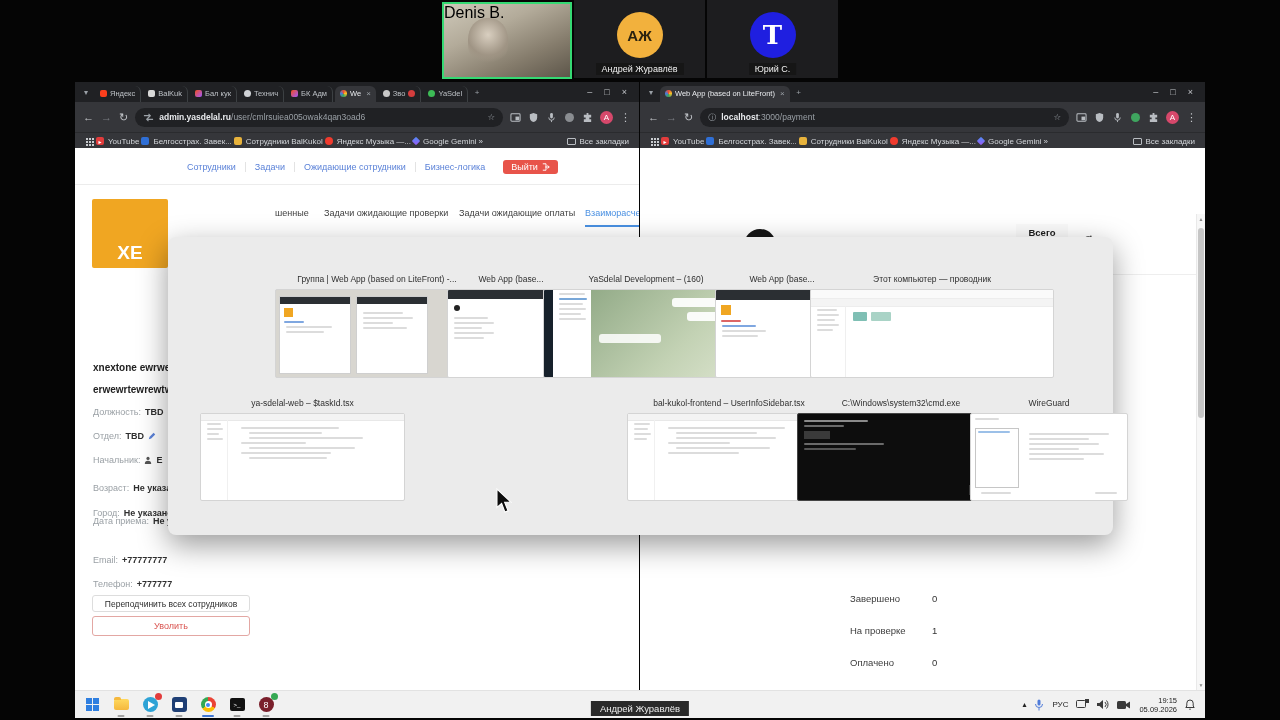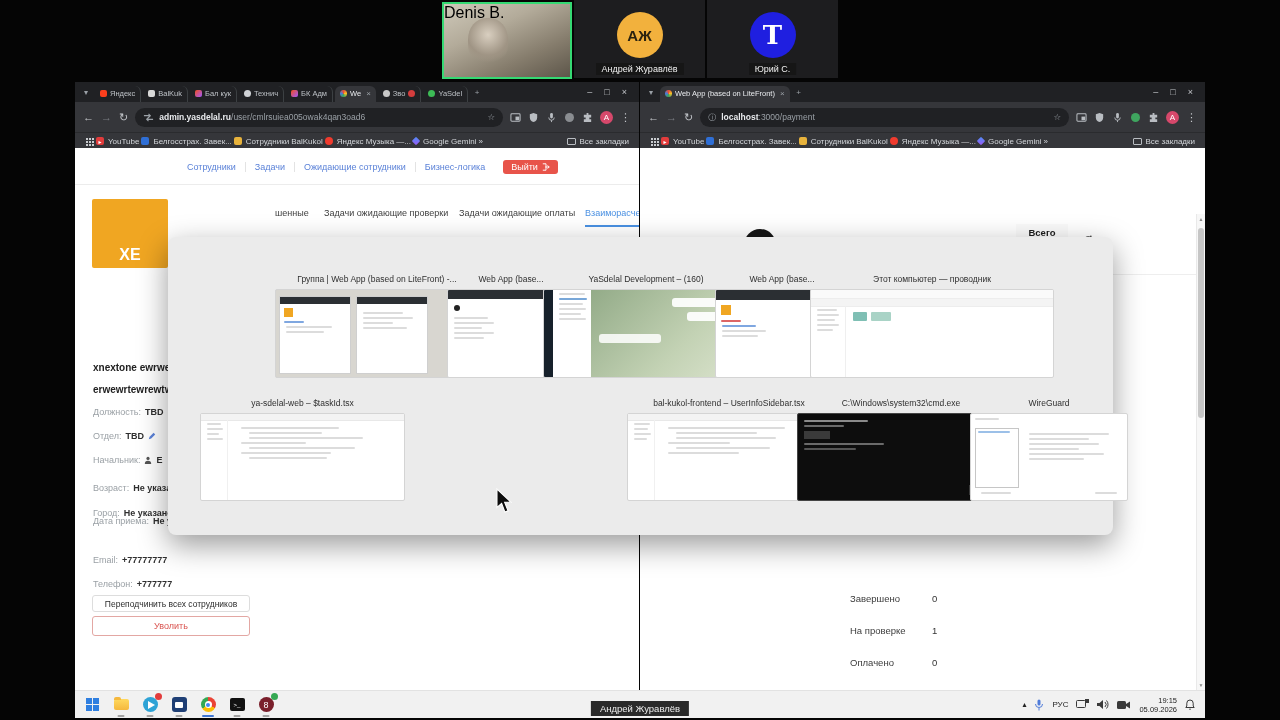--- a/index.html
+++ b/index.html
@@ -51,21 +51,21 @@
     radial-gradient(circle 1px at 5px 8px,#c9ccd0 99%,transparent),
     radial-gradient(circle 1px at 8px 8px,#c9ccd0 99%,transparent);}
   .content{position:absolute;left:0;right:0;top:66px;bottom:0;background:#fff;overflow:hidden;}
 
   
   .pnav{position:absolute;left:112px;top:12px;display:flex;align-items:center;gap:9px;font-size:9px;}
   .pnav .lnk{color:#5b82d8;padding-right:9px;border-right:1px solid #e3e3e3;}
   .btn-logout{background:#e8544a;color:#fff;border-radius:3px;padding:2px 8px;display:flex;gap:4px;align-items:center;}
   .hr1{position:absolute;left:0;right:0;top:36px;border-top:1px solid #ececec;}
   .xelogo{position:absolute;left:17px;top:51px;width:76px;height:69px;background:#f0a622;border-radius:2px;
-    color:#fff;font-weight:bold;font-size:16px;display:flex;align-items:flex-end;justify-content:center;padding-bottom:4px;box-sizing:border-box;}
+    color:#fff;font-weight:bold;font-size:19px;display:flex;align-items:flex-end;justify-content:center;padding-bottom:4px;box-sizing:border-box;}
   .ptabs{position:absolute;top:60px;font-size:9px;color:#3f3f3f;white-space:nowrap;}
   .ptabs.active{color:#4a90e2;border-bottom:2px solid #4a90e2;padding-bottom:7px;}
   .pname{position:absolute;left:18px;font-size:10px;font-weight:bold;color:#222;white-space:nowrap;}
   .frow{position:absolute;left:18px;display:flex;gap:4px;align-items:center;font-size:9px;white-space:nowrap;}
   .flabel{color:#9aa0a5;}
   .fval{color:#2f2f2f;font-weight:bold;}
   .btn-reassign{position:absolute;left:17px;top:447px;width:158px;height:17px;border:1px solid #ddd;border-radius:3px;
     background:#fff;font-size:8.5px;color:#2b2b2b;display:flex;align-items:center;justify-content:center;box-sizing:border-box;}
   .btn-fire{position:absolute;left:17px;top:468px;width:158px;height:20px;border:1px solid #e3a7a3;border-radius:3px;
     background:#fff;font-size:9px;color:#d9534f;display:flex;align-items:center;justify-content:center;box-sizing:border-box;}

